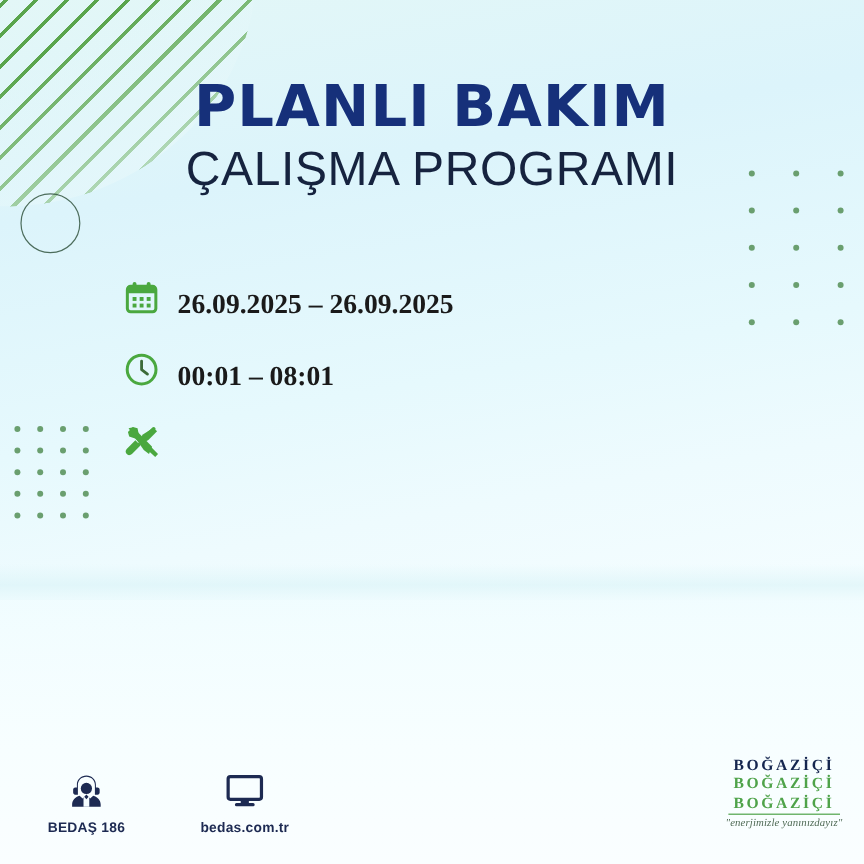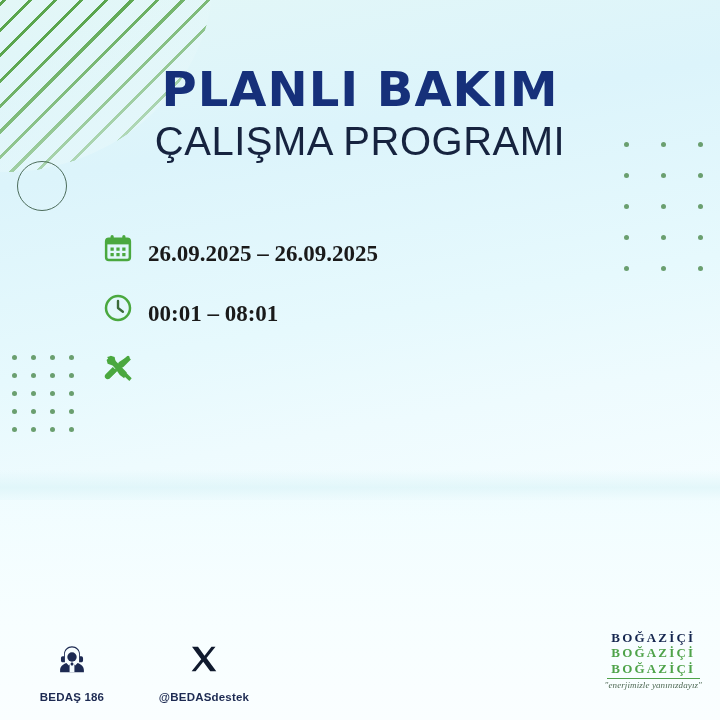--- a/index.html
+++ b/index.html
@@ -111,21 +111,21 @@
   #row-loc .txt { padding-top: 3px; }
 
   
   #footer-left {
     position: absolute; left: 26px; top: 640px;
     display: flex; gap: 40px;
   }
   .fitem { width: 92px; text-align: center; }
   .fitem .fico { height: 38px; display: flex; align-items: center; justify-content: center; }
   .fitem .flabel {
-    margin-top: 13px;
+    margin-top: 6px;
     font-family: "Liberation Sans", sans-serif;
     font-size: 11.5px;
     font-weight: bold;
     color: #1d2a52;
     letter-spacing: .2px;
     white-space: nowrap;
   }
 
   #brand { position: absolute; right: 18px; top: 630px; text-align: center; }
   .bline {
@@ -266,29 +266,31 @@
         <svg width="34" height="34" viewBox="0 0 24 24">
           <path d="M12 3.0 C8.9 3.0 6.4 5.4 6.4 8.4 V10.1 H5.4 C4.7 10.1 4.2 10.7 4.2 11.4 V13.0 C4.2 13.7 4.7 14.3 5.4 14.3 H7.0 V8.6 C7.0 5.9 9.2 3.8 12 3.8 C14.8 3.8 17.0 5.9 17.0 8.6 V14.3 H18.6 C19.3 14.3 19.8 13.7 19.8 13.0 V11.4 C19.8 10.7 19.3 10.1 18.6 10.1 H17.6 V8.4 C17.6 5.4 15.1 3.0 12 3.0 Z" fill="#1d2a52"></path>
           <circle cx="12" cy="10.6" r="3.3" fill="#1d2a52"></circle>
           <path d="M12 14.2 L14.2 16.6 L16.0 14.9 C18.6 15.7 20.4 17.6 20.4 20.0 V21.4 H3.6 V20.0 C3.6 17.6 5.4 15.7 8.0 14.9 L9.8 16.6 Z" fill="#1d2a52"></path>
           <path d="M10.3 15.0 L12 17.0 L13.7 15.0 L13.7 21.4 L10.3 21.4 Z" fill="#f4fcff"></path>
         </svg>
       </span>
       <div class="flabel">BEDAŞ 186</div>
     </div>
 
-
     <div class="fitem">
       <span class="fico">
-        <svg width="30" height="30" viewBox="0 0 24 24">
-          <path d="M2.4 2.2 H7.2 L12.4 9.3 L18.0 2.2 H21.2 L14.0 11.2 L21.8 21.8 H17.0 L11.4 14.1 L5.3 21.8 H2.1 L9.8 12.1 Z" fill="#101a2e"></path>
-        </svg>
-      </span>
-      <div class="flabel">@BEDASdestek</div>
-    </div>
+        <svg width="36" height="34" viewBox="0 0 24 24">
+          <rect x="2.2" y="3.6" width="19.6" height="13.4" rx="1.3" fill="none" stroke="#1d2a52" stroke-width="1.9"></rect>
+          <rect x="9.6" y="17.0" width="4.8" height="2.6" fill="#1d2a52"></rect>
+          <rect x="6.2" y="19.2" width="11.6" height="1.9" rx=".9" fill="#1d2a52"></rect>
+        </svg>
+      </span>
+      <div class="flabel">bedas.com.tr</div>
+    </div>
+
 
   </div>
 
   <div id="brand">
     <div class="bline" id="b1">BOĞAZİÇİ</div>
     <div class="bline" id="b2">BOĞAZİÇİ</div>
     <div class="bline" id="b3">BOĞAZİÇİ</div>
     <div id="b-rule"></div>
     <div id="b-tag">"enerjimizle yanınızdayız"</div>
   </div>

